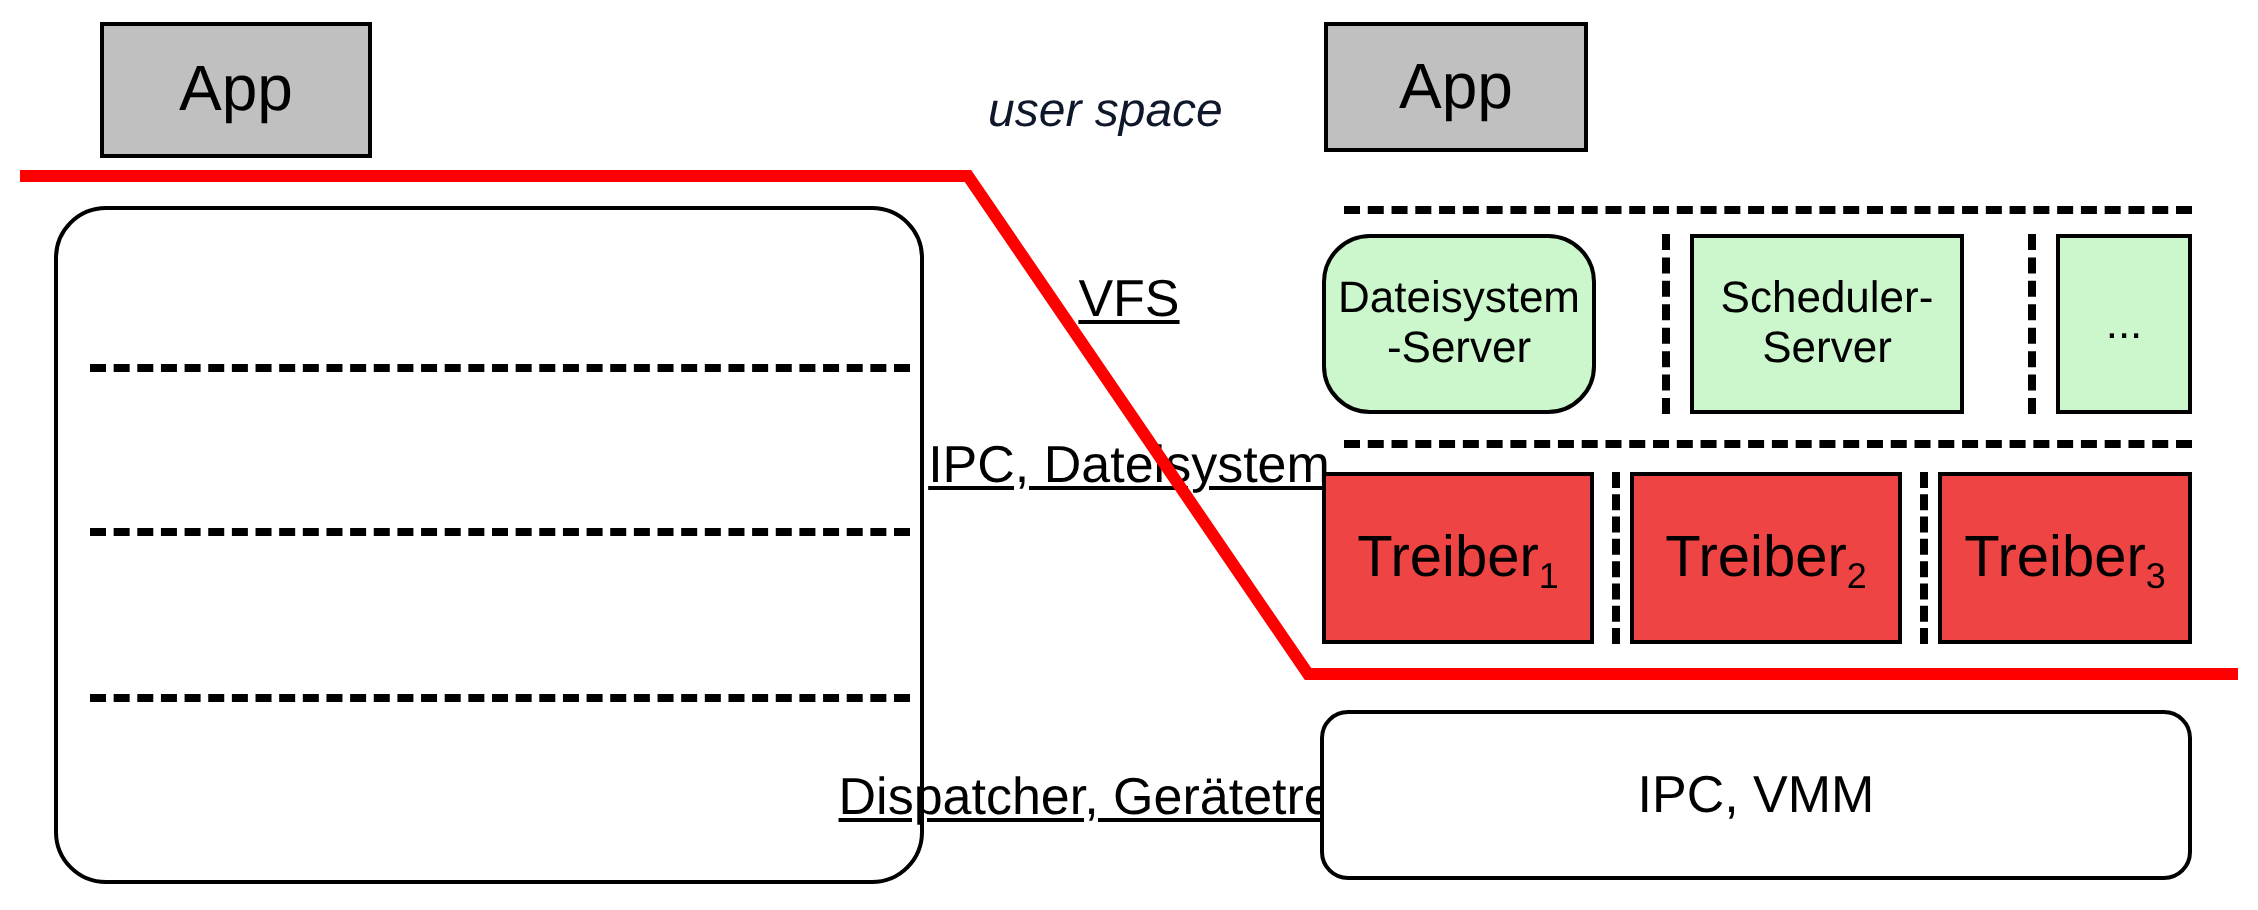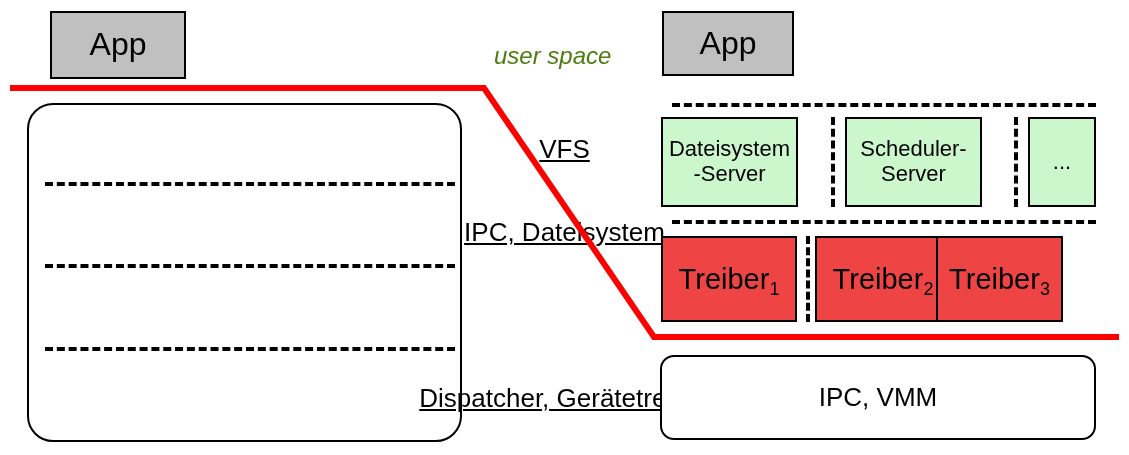--- a/index.html
+++ b/index.html
@@ -100,21 +100,21 @@
   #boundary {
     position: absolute;
     left: 0;
     top: 0;
     width: 1129px;
     height: 455px;
     pointer-events: none;
   }
   .space-label {
     position: absolute;
-    color: #4d7c0f;
+    color: #0f172a;
     font-style: italic;
     font-size: 24px;
     white-space: nowrap;
   }
 </style>
 </head>
 <body>
 
 <div id="stage">
 
@@ -133,21 +133,21 @@
   <div class="mono-sep" style="left:45px; top:347px; width:410px;"></div>
 
   <div class="mono-label" style="top:383px;">Dispatcher, Gerätetreiber</div>
 
   <div class="box app-box" style="left:662px; top:11px; width:132px; height:65px;">
     <span>App</span>
   </div>
 
   <div class="h-dash" style="left:672px; top:103px; width:424px;"></div>
 
-  <div class="box server-box" style="left:661px; top:117px; width:137px; height:90px;">
+  <div class="box server-box" style="left:661px; top:117px; width:137px; height:90px;border-radius:24px;">
     <span>Dateisystem</span>
     <span>-Server</span>
   </div>
   <div class="v-dash" style="left:831px; top:117px; height:90px;"></div>
   <div class="box server-box" style="left:845px; top:117px; width:137px; height:90px;">
     <span>Scheduler-</span>
     <span>Server</span>
   </div>
   <div class="v-dash" style="left:1014px; top:117px; height:90px;"></div>
   <div class="box server-box" style="left:1028px; top:117px; width:68px; height:90px;">
@@ -157,21 +157,21 @@
   <div class="h-dash" style="left:672px; top:220px; width:424px;"></div>
 
   <div class="box driver-box" style="left:661px; top:236px; width:136px; height:86px;">
     <span><span>Treiber</span><sub>1</sub></span>
   </div>
   <div class="v-dash" style="left:806px; top:236px; height:86px;"></div>
   <div class="box driver-box" style="left:815px; top:236px; width:136px; height:86px;">
     <span><span>Treiber</span><sub>2</sub></span>
   </div>
   <div class="v-dash" style="left:960px; top:236px; height:86px;"></div>
-  <div class="box driver-box" style="left:936px; top:236px; width:127px; height:86px;">
+  <div class="box driver-box" style="left:969px; top:236px; width:127px; height:86px;">
     <span><span>Treiber</span><sub>3</sub></span>
   </div>
 
   <div class="box micro-base" style="left:660px; top:355px; width:436px; height:85px;">
     <span>IPC, VMM</span>
   </div>
 
   <svg id="boundary" viewBox="0 0 1129 455" width="1129" height="455">
     <polyline points="10,88 484,88 654,337 1119,337" fill="none" stroke="#ff0000" stroke-width="6" stroke-linejoin="miter" stroke-linecap="butt"></polyline>
   </svg>

